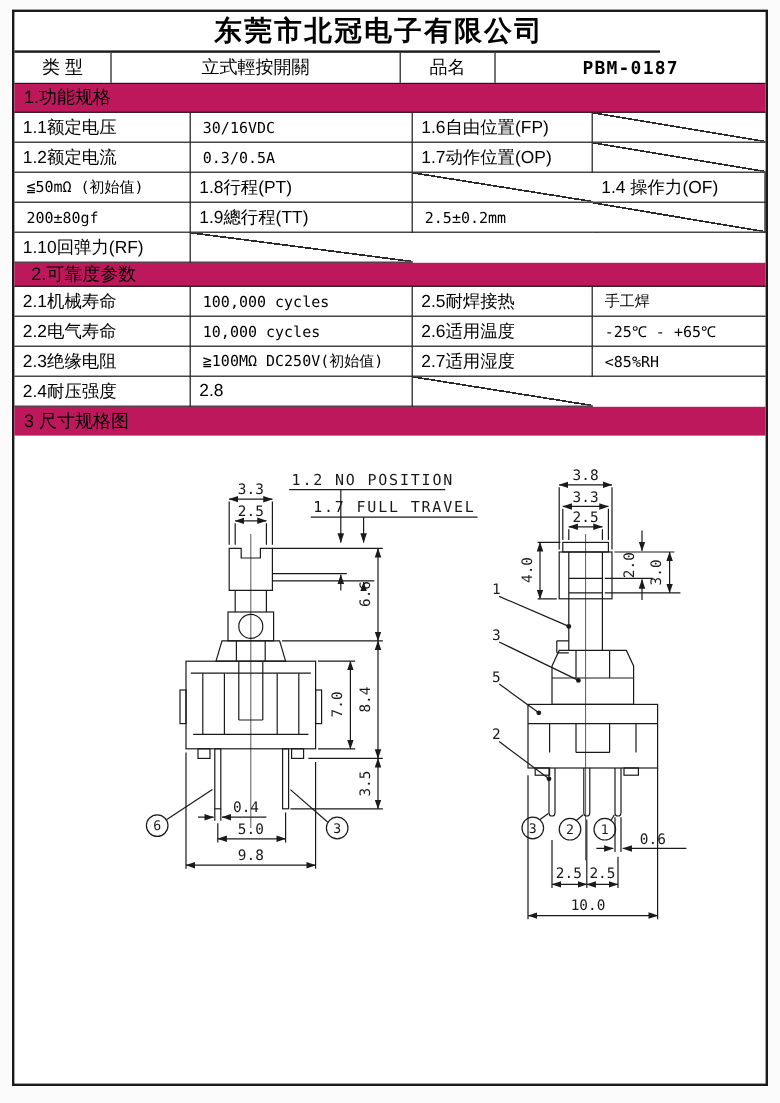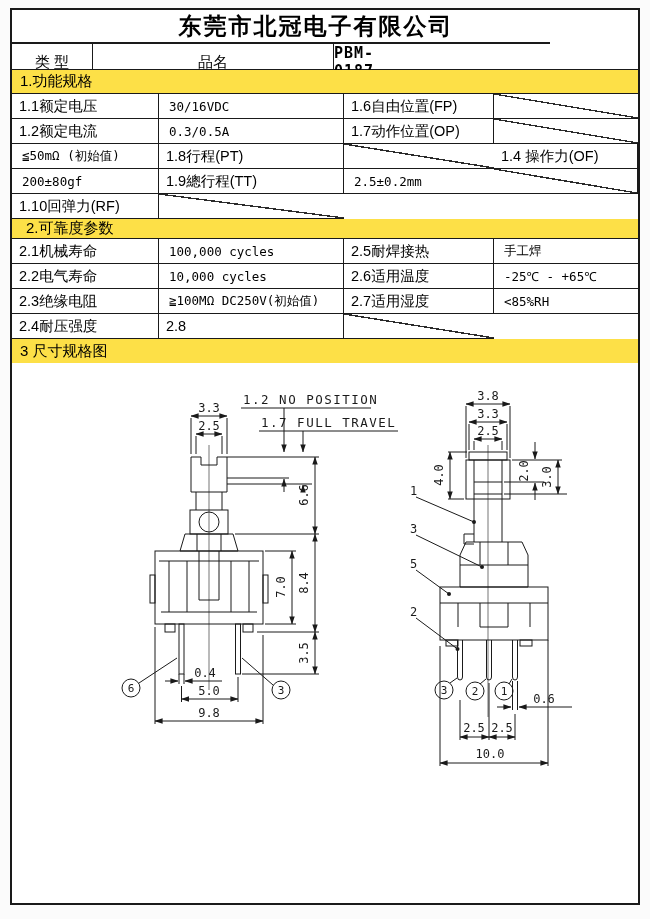--- a/index.html
+++ b/index.html
@@ -1,28 +1,28 @@
 <!DOCTYPE html>
 <html><head>
 <meta charset="utf-8">
 <style>
   html,body{margin:0;padding:0;}
   body{width:650px;height:919px;background:#fbfbfb;font-family:"Liberation Sans",sans-serif;color:#000;position:relative;}
   .frame{position:absolute;left:10px;top:8px;width:626px;height:893px;border:2px solid #1a1a1a;background:#fff;}
   .abs{position:absolute;box-sizing:border-box;}
   
-  .header-row{left:0;top:0;width:538px;height:34px;border-bottom:2px solid #1a1a1a;display:flex;align-items:center;}
+  .header-row{left:0;top:0;width:538px;height:34px;border-bottom:2px solid #1a1a1a;display:flex;align-items:flex-start;}
   .h-title{flex:1;text-align:center;padding-left:70px;font-size:23px;font-weight:bold;letter-spacing:2px;}
   .rohs{width:140px;text-align:center;font-family:"Liberation Serif",serif;font-size:25px;}
   
   .row2{left:0;top:34px;width:626px;height:26px;border-bottom:1px solid #1a1a1a;display:grid;grid-template-columns:81px 241px 79px 1fr;}
   .row2>div{border-right:1px solid #1a1a1a;display:flex;align-items:center;justify-content:center;font-size:15px;}
   .row2>div:last-child{border-right:none;font-family:"DejaVu Sans Mono",monospace;font-weight:bold;letter-spacing:1px;}
   
-  .sec-title{left:0;width:626px;font-size:15px;display:flex;align-items:center;padding-left:8px;background:#fde047;}
+  .sec-title{left:0;width:626px;font-size:15px;display:flex;align-items:center;padding-left:8px;background:#be185d;}
   .st1{top:60px;height:24px;border-bottom:1px solid #1a1a1a;}
   .st2{top:209px;height:20px;border-bottom:1px solid #1a1a1a;padding-left:14px;}
   .st3{top:329px;height:24px;}
   
   .grid{left:0;width:626px;display:grid;grid-template-columns:147px 185px 150px 1fr;grid-auto-rows:25px;}
   .g1{top:84px;height:125px;}
   .g2{top:229px;height:100px;}
   .cell{border-right:1px solid #1a1a1a;border-bottom:1px solid #1a1a1a;display:flex;align-items:center;overflow:hidden;white-space:nowrap;}
   .cell.last{border-right:none;}
   .lab{font-size:14.5px;padding-left:7px;}
@@ -42,20 +42,21 @@
 <body>
 
 <div class="frame">
 
   <div class="abs header-row">
     <div class="h-title">东莞市北冠电子有限公司</div>
   </div>
 
   <div class="abs row2">
     <div>类 型</div>
+    <div>立式輕按開關</div>
     <div>品名</div>
     <div>PBM-0187</div>
   </div>
 
   <div class="abs sec-title st1">1.功能规格</div>
 
   <div class="abs grid g1">
     <div class="cell lab">1.1额定电压</div>
     <div class="cell val">30/16VDC</div>
     <div class="cell lab">1.6自由位置(FP)</div>

